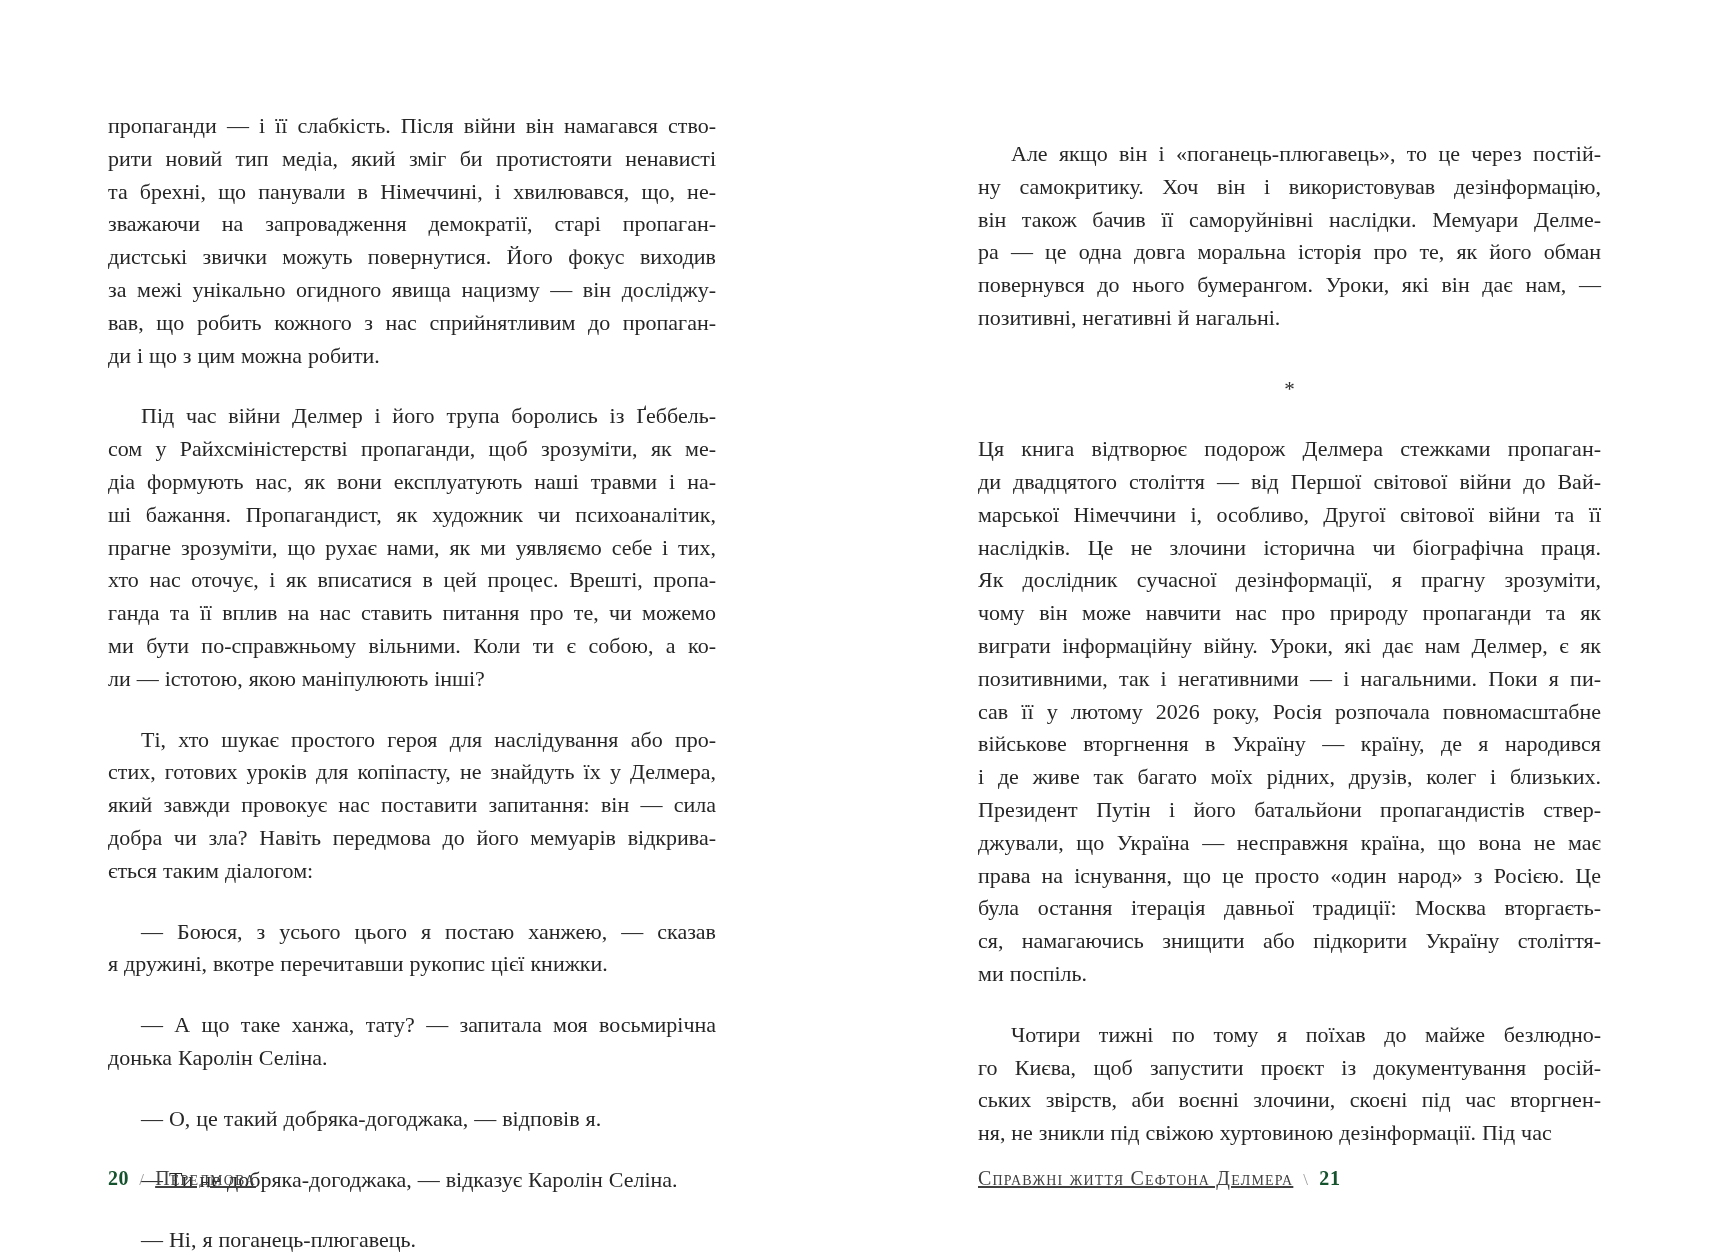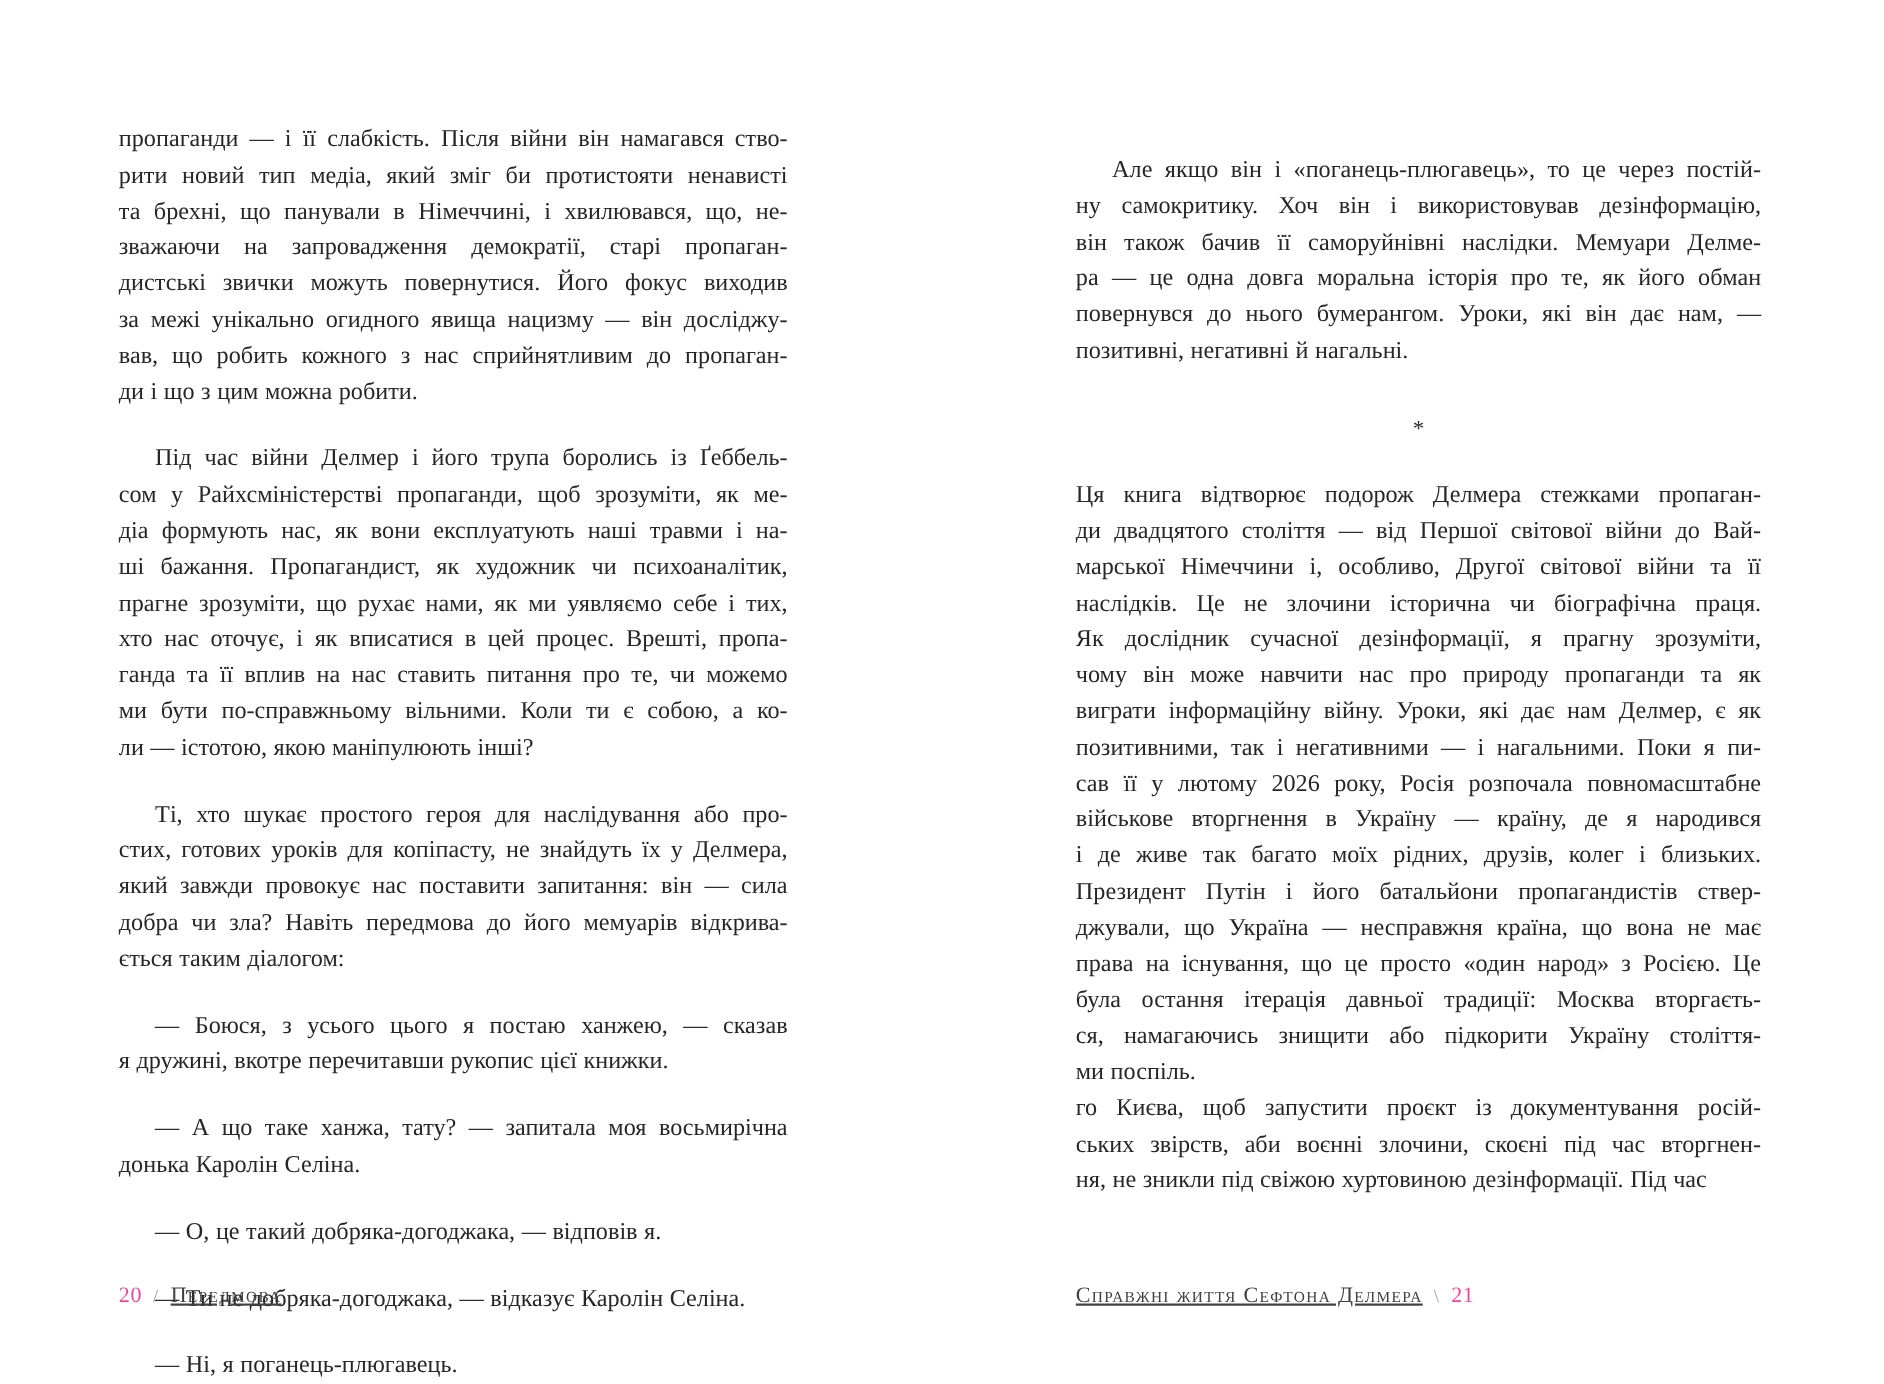--- a/index.html
+++ b/index.html
@@ -47,22 +47,23 @@
   .footer {
     position: absolute;
     top: 1167px;
     font-size: 20px;
     color: #4f4f4f;
     letter-spacing: 0.06em;
   }
   .footer-left  { left: 108px; width: 608px; text-align: left; }
   .footer-right { left: 978px; width: 623px; text-align: left; }
   .footer .pagenum {
-    color: #ec4899;
+    color: #14532d;
     letter-spacing: 0.03em;
+    font-weight: bold;
   }
   .footer .running {
     font-variant: small-caps;
     color: #404040;
     text-decoration: underline;
   }
   .footer .fsep {
     color: #9a9a9a;
     font-size: 17px;
     margin: 0 10px;
@@ -155,20 +156,21 @@
           <div class="line just">військове вторгнення в Україну — країну, де я народився</div>
           <div class="line just">і де живе так багато моїх рідних, друзів, колег і близьких.</div>
           <div class="line just">Президент Путін і його батальйони пропагандистів ствер-</div>
           <div class="line just">джували, що Україна — несправжня країна, що вона не має</div>
           <div class="line just">права на існування, що це просто «один народ» з Росією. Це</div>
           <div class="line just">була остання ітерація давньої традиції: Москва вторгаєть-</div>
           <div class="line just">ся, намагаючись знищити або підкорити Україну століття-</div>
           <div class="line">ми поспіль.</div>
         </div>
         <div class="paragraph">
+          <div class="line just first-indent">Чотири тижні по тому я поїхав до майже безлюдно-</div>
           <div class="line just">го Києва, щоб запустити проєкт із документування росій-</div>
           <div class="line just">ських звірств, аби воєнні злочини, скоєні під час вторгнен-</div>
           <div class="line">ня, не зникли під свіжою хуртовиною дезінформації. Під час</div>
         </div>
       </div>
     <div class="footer footer-right">
       <span class="running">Справжні життя Сефтона Делмера</span><span class="fsep">\</span><span class="pagenum">21</span>
     </div>
   </div>
 

